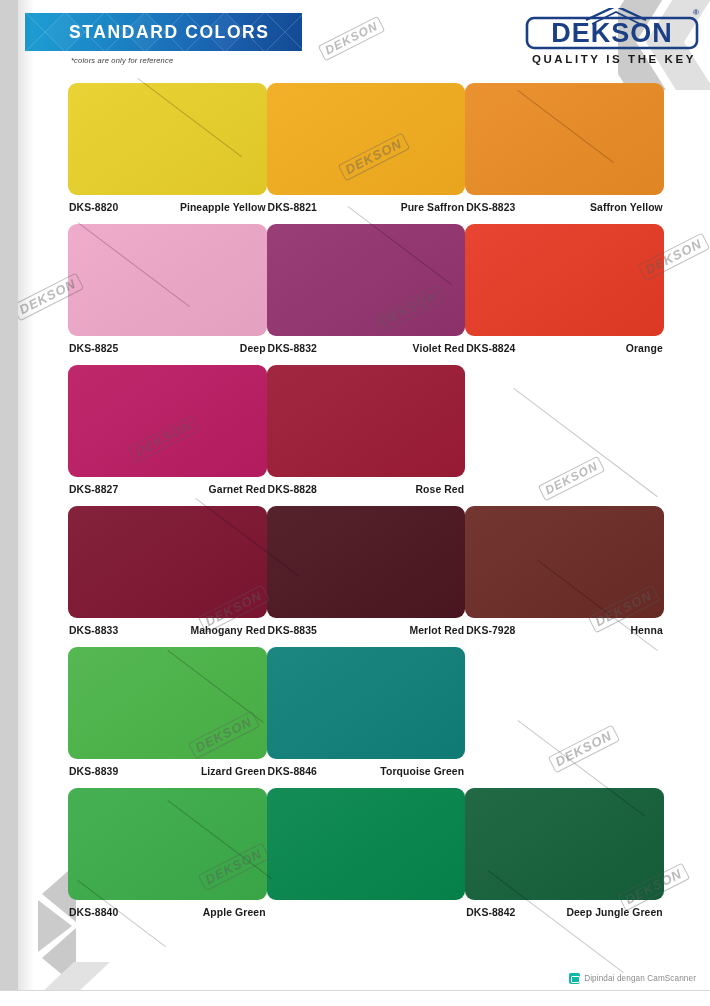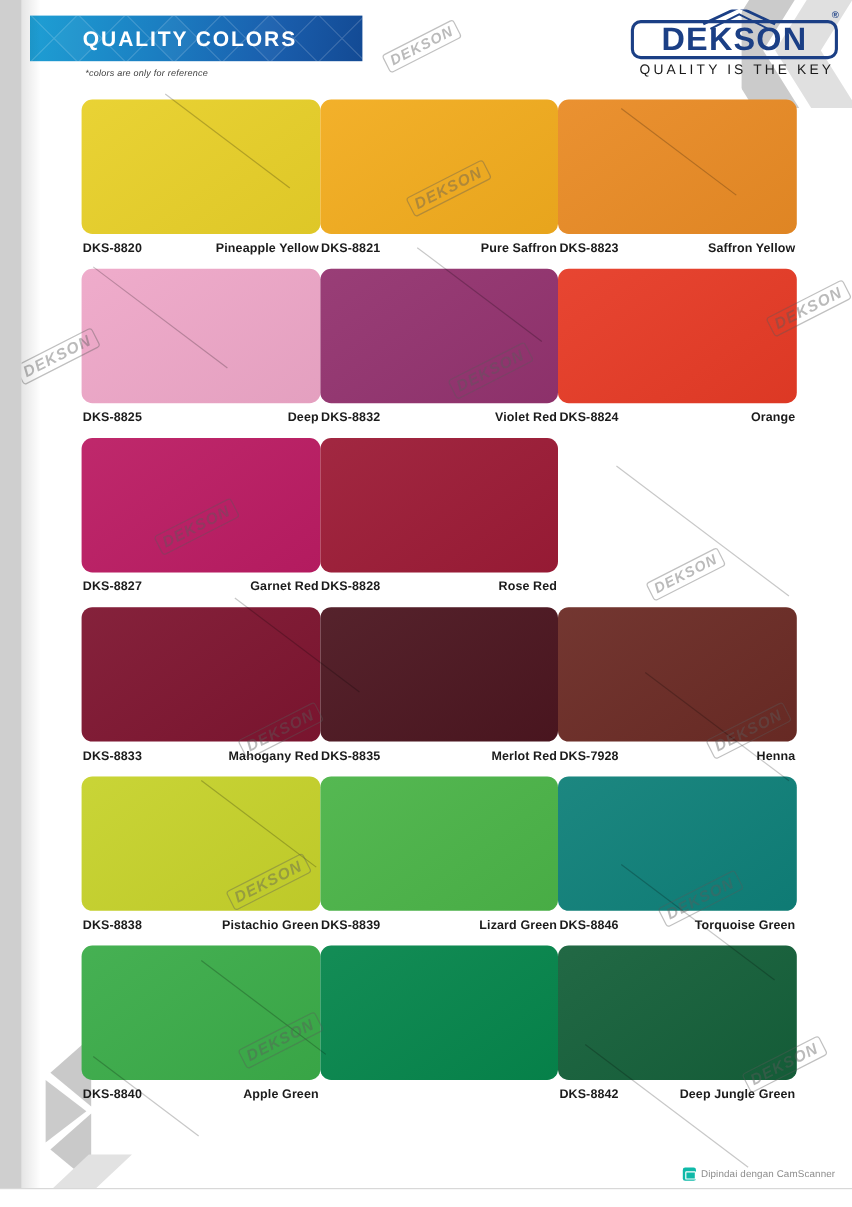--- a/index.html
+++ b/index.html
@@ -156,21 +156,21 @@
     color: #1b3f85;
     font-weight: bold;
   }
   #logo-tagline {
     position: absolute;
     left: 2px;
     bottom: 1px;
     width: 100%;
     text-align: center;
     font-size: 11.5px;
-    font-weight: normal;
+    font-weight: bold;
     letter-spacing: 2.6px;
     color: #1a1a1a;
     font-family: "Liberation Sans", sans-serif;
   }
 
   
   #swatch-grid {
     position: absolute;
     left: 50px;
     top: 83px;
@@ -300,21 +300,21 @@
             <path d="M180,19 L200,-1 L220,19 L200,39 Z"></path>
             <path d="M220,19 L240,-1 L260,19 L240,39 Z"></path>
             <path d="M260,19 L280,-1 L300,19 L280,39 Z"></path>
           </g>
           <g fill="#ffffff" opacity="0.14">
             <path d="M20,19 L40,-1 L60,19 L40,39 Z"></path>
             <path d="M100,19 L120,-1 L140,19 L120,39 Z"></path>
             <path d="M180,19 L200,-1 L220,19 L200,39 Z"></path>
           </g>
         </svg>
-        <span id="banner-title">QUALITY COLORS</span>
+        <span id="banner-title">STANDARD COLORS</span>
       </div>
 
       <div id="banner-note">*colors are only for reference</div>
 
       <div id="logo-block">
         <svg id="logo-mark" width="176" height="44" viewBox="0 0 176 44">
 
           <rect x="3" y="10" width="170" height="30" rx="7" ry="7" fill="none" stroke="#1b3f85" stroke-width="2.6"></rect>
 
           <path d="M62,12 L92,-2 L122,12" fill="none" stroke="#1b3f85" stroke-width="2.4"></path>
@@ -408,27 +408,20 @@
           </div>
           <div class="swatch-cell">
             <div class="swatch-chip" style="background: rgb(107, 43, 37);"></div>
             <div class="swatch-meta">
               <span class="swatch-code">DKS-7928</span>
               <span class="swatch-name">Henna</span>
             </div>
           </div>
         </div>
         <div class="swatch-row">
-          <div class="swatch-cell">
-            <div class="swatch-chip" style="background: rgb(198, 210, 43);"></div>
-            <div class="swatch-meta">
-              <span class="swatch-code">DKS-8838</span>
-              <span class="swatch-name">Pistachio Green</span>
-            </div>
-          </div>
           <div class="swatch-cell">
             <div class="swatch-chip" style="background: rgb(75, 180, 72);"></div>
             <div class="swatch-meta">
               <span class="swatch-code">DKS-8839</span>
               <span class="swatch-name">Lizard Green</span>
             </div>
           </div>
           <div class="swatch-cell">
             <div class="swatch-chip" style="background: rgb(15, 128, 121);"></div>
             <div class="swatch-meta">

